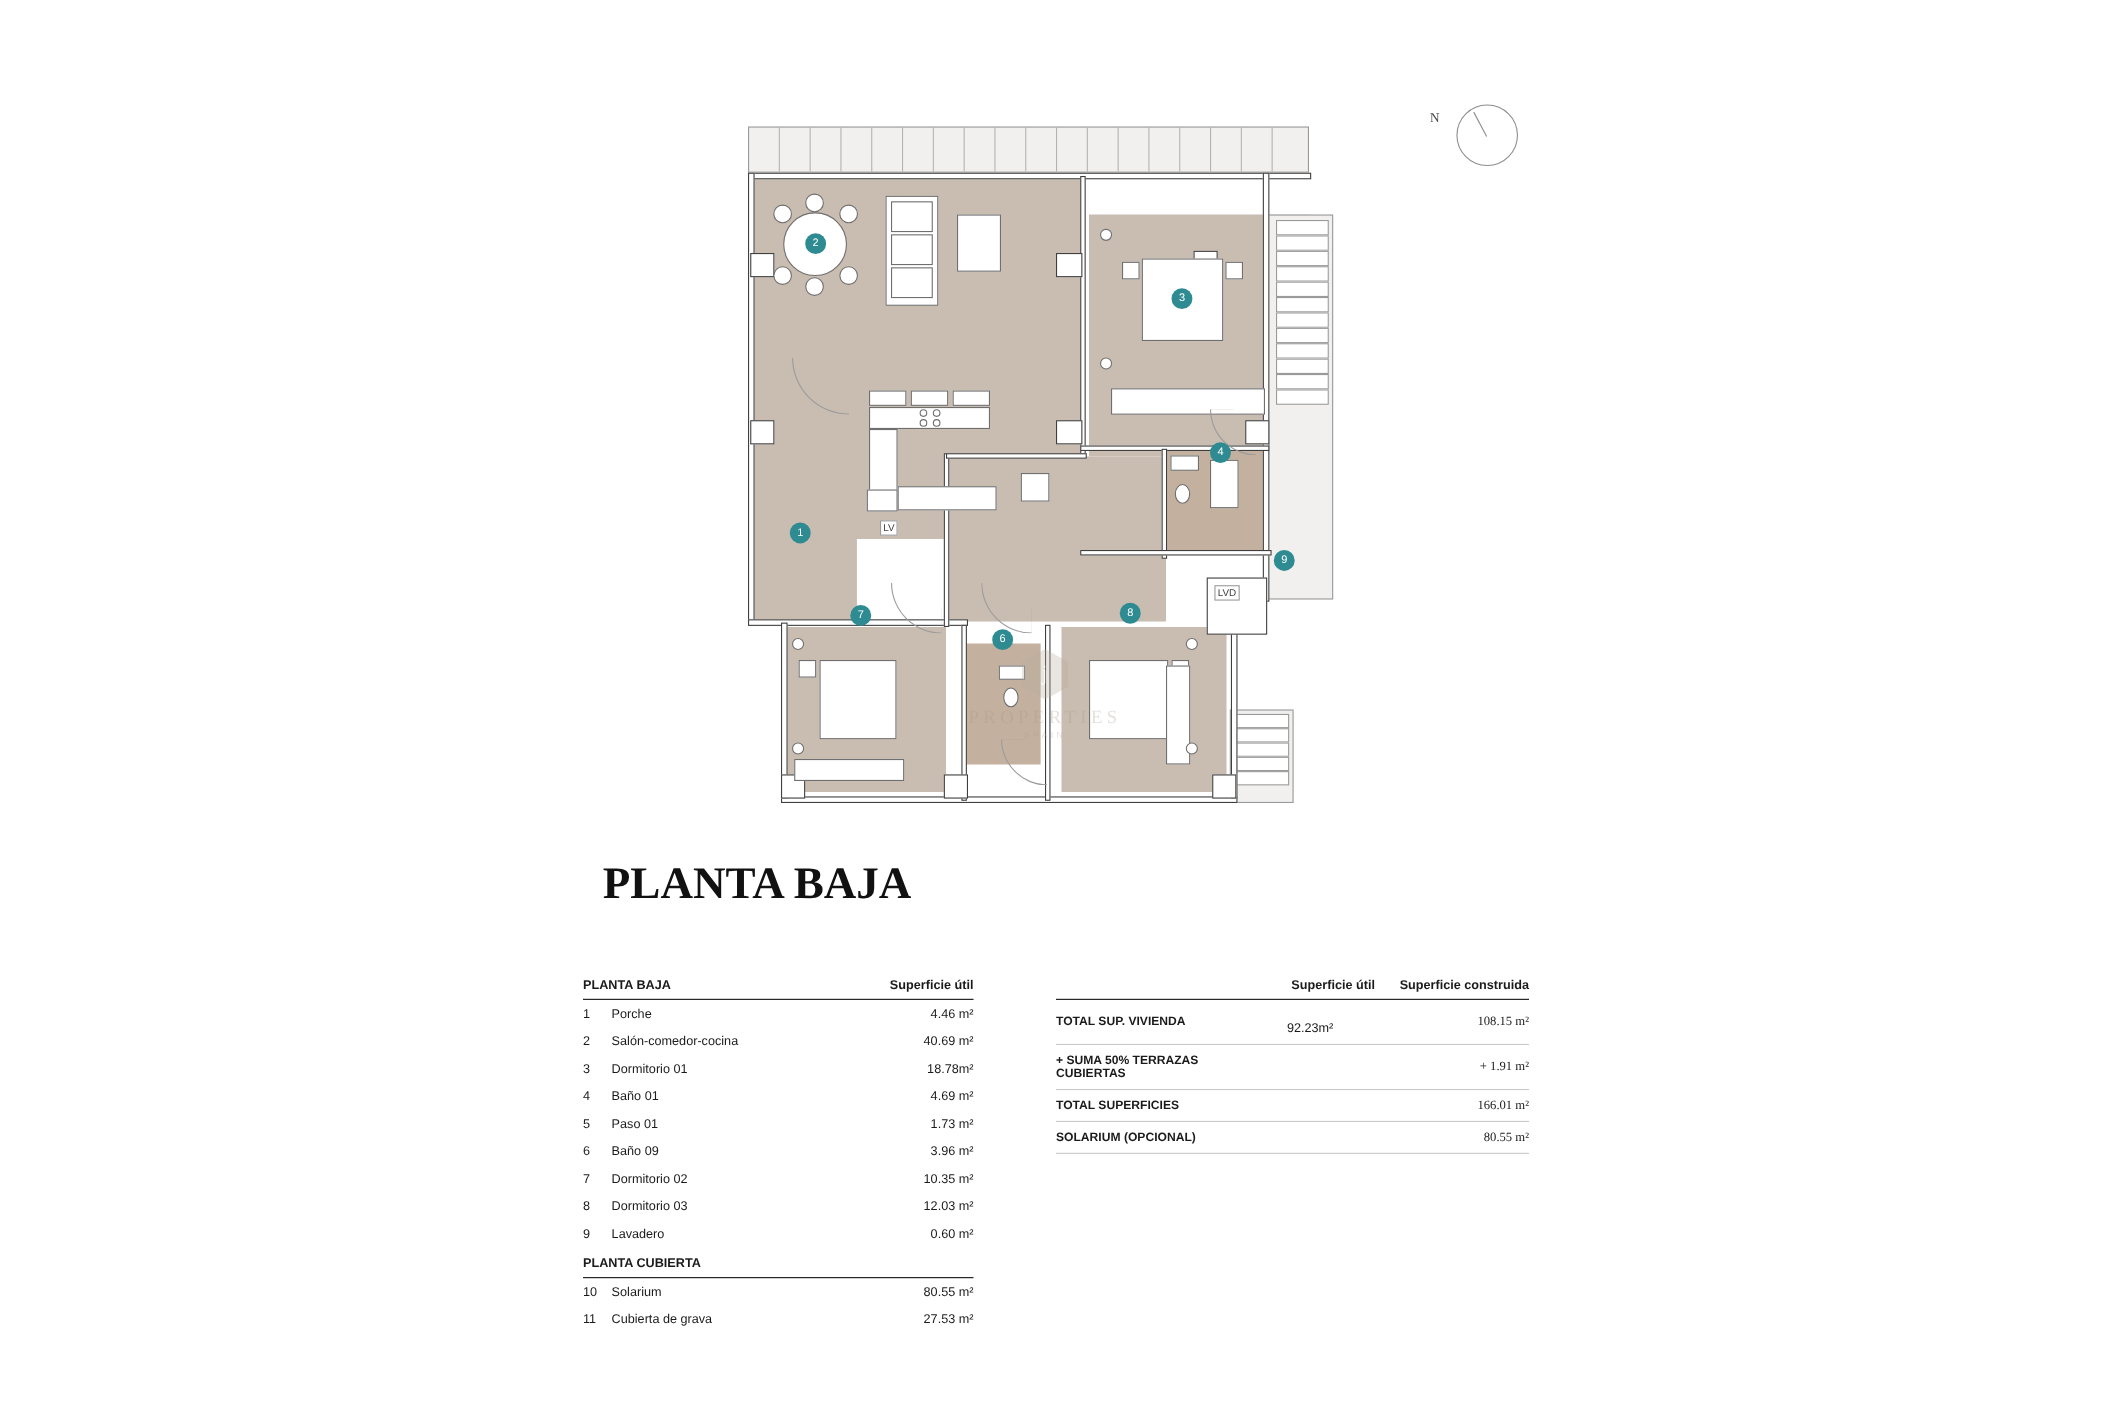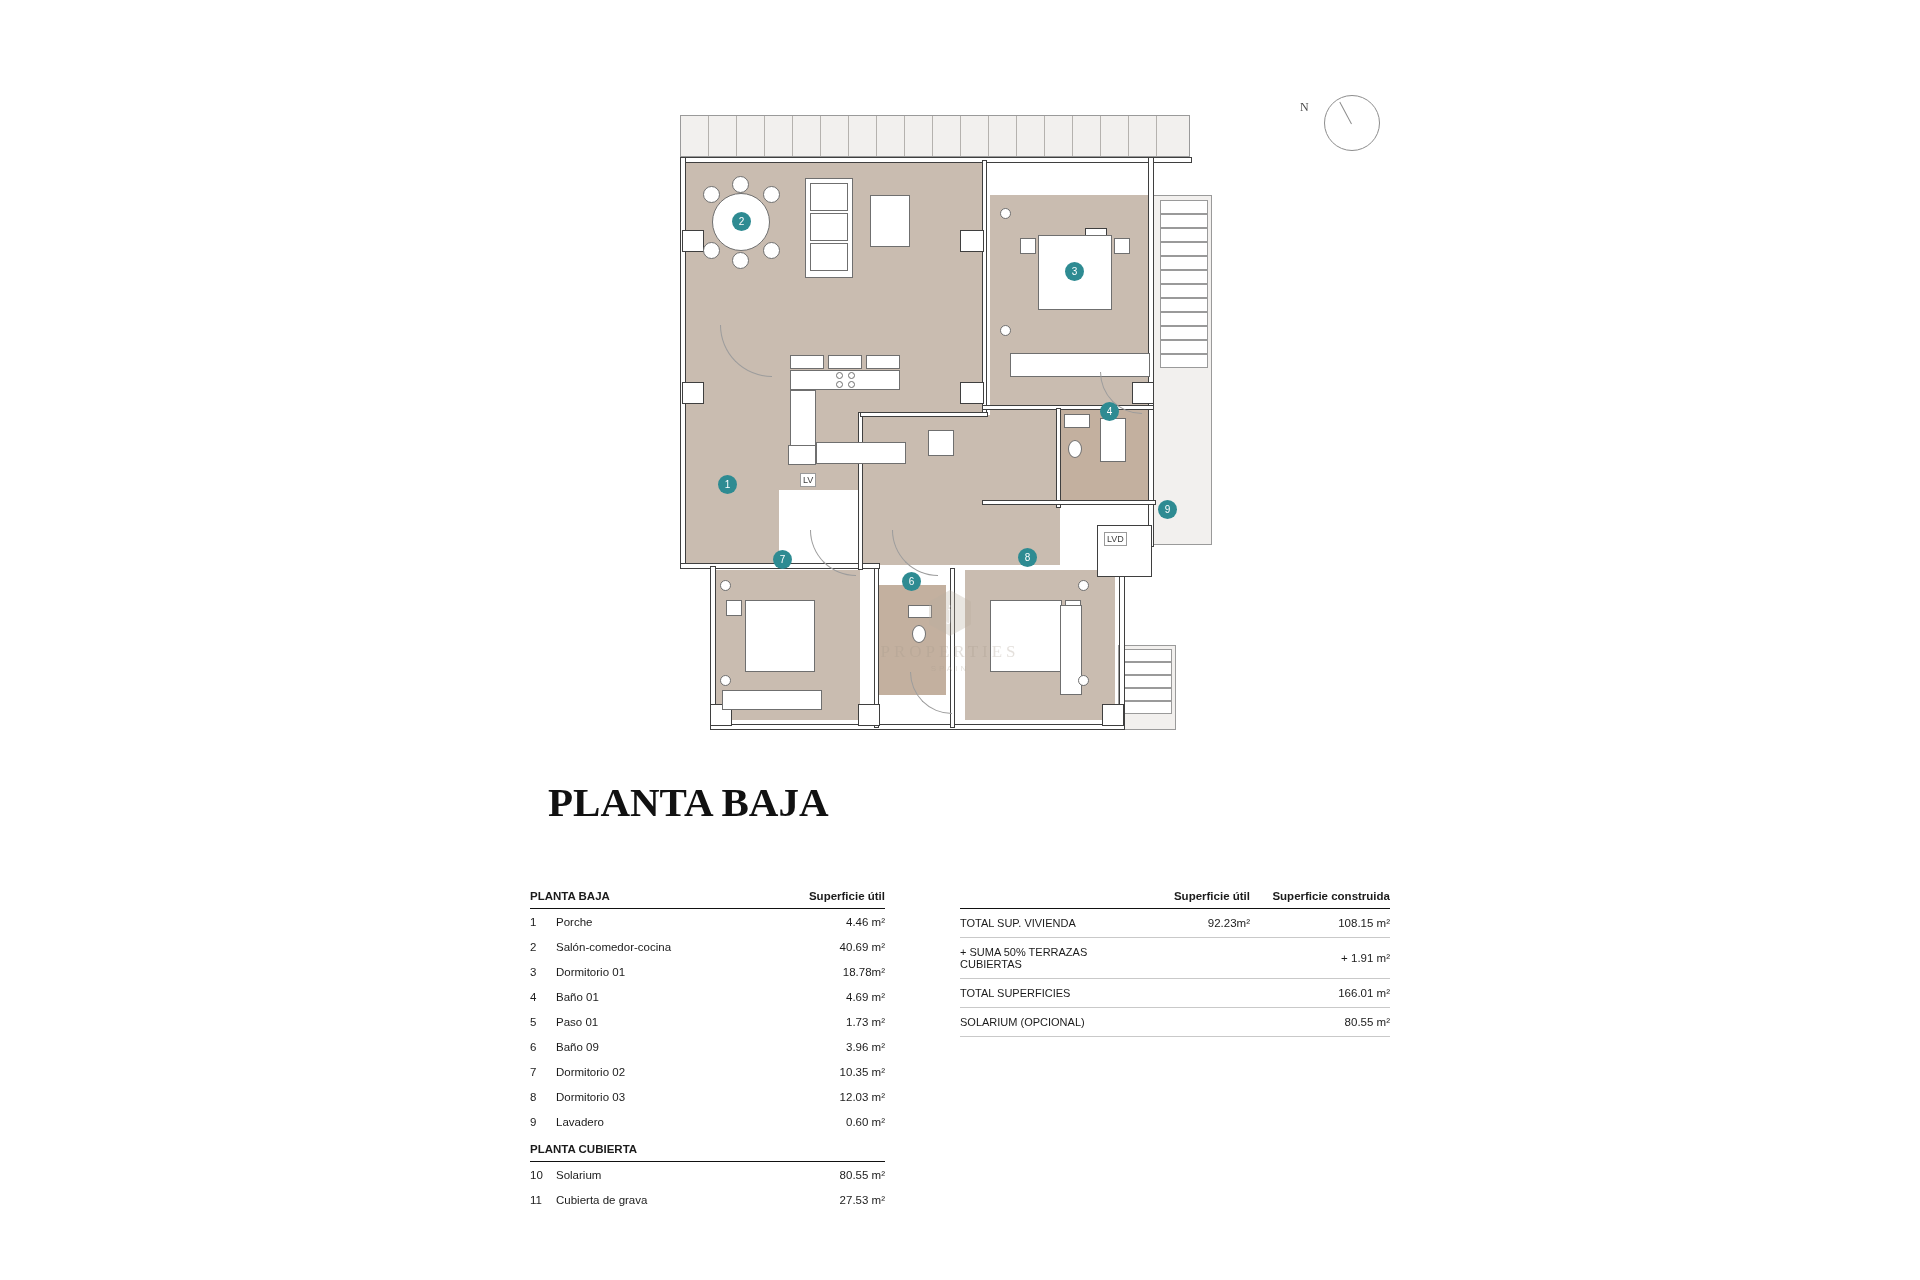--- a/index.html
+++ b/index.html
@@ -52,23 +52,23 @@
   .row .num{width:26px;color:#1b1b1b;}
   .row .nm{flex:1;}
   .row .val{width:78px;text-align:right;}
   .sub{font-weight:bold;padding:9px 0 6px 0;}
 
   .tbl-right{position:absolute;left:960px;top:890px;width:430px;font-size:11.5px;}
   .tbl-right .hdr{display:flex;justify-content:flex-end;font-weight:bold;padding-bottom:6px;}
   .tbl-right .hdr .c1{width:118px;text-align:right;}
   .tbl-right .hdr .c2{width:140px;text-align:right;}
   .tbl-right .rrow{display:flex;align-items:center;padding:8px 0;}
-  .tbl-right .rrow .lbl{flex:1;font-weight:normal;font-size:11px;}
-  .tbl-right .rrow .c1{width:118px;text-align:right;font-weight:normal;}
-  .tbl-right .rrow .c2{width:140px;text-align:right;font-weight:normal;}
+  .tbl-right .rrow .lbl{flex:1;font-weight:bold;font-size:11px;}
+  .tbl-right .rrow .c1{width:118px;text-align:center;font-weight:normal;margin-top:12px;}
+  .tbl-right .rrow .c2{width:140px;text-align:right;font-weight:normal;font-family:Liberation Serif, serif;}
 </style>
 </head>
 <body>
 
 <div class="sheet">
 
   <div class="compass">
     <div class="nlabel">N</div>
     <div class="circle"></div>
     <div class="needle"></div>

